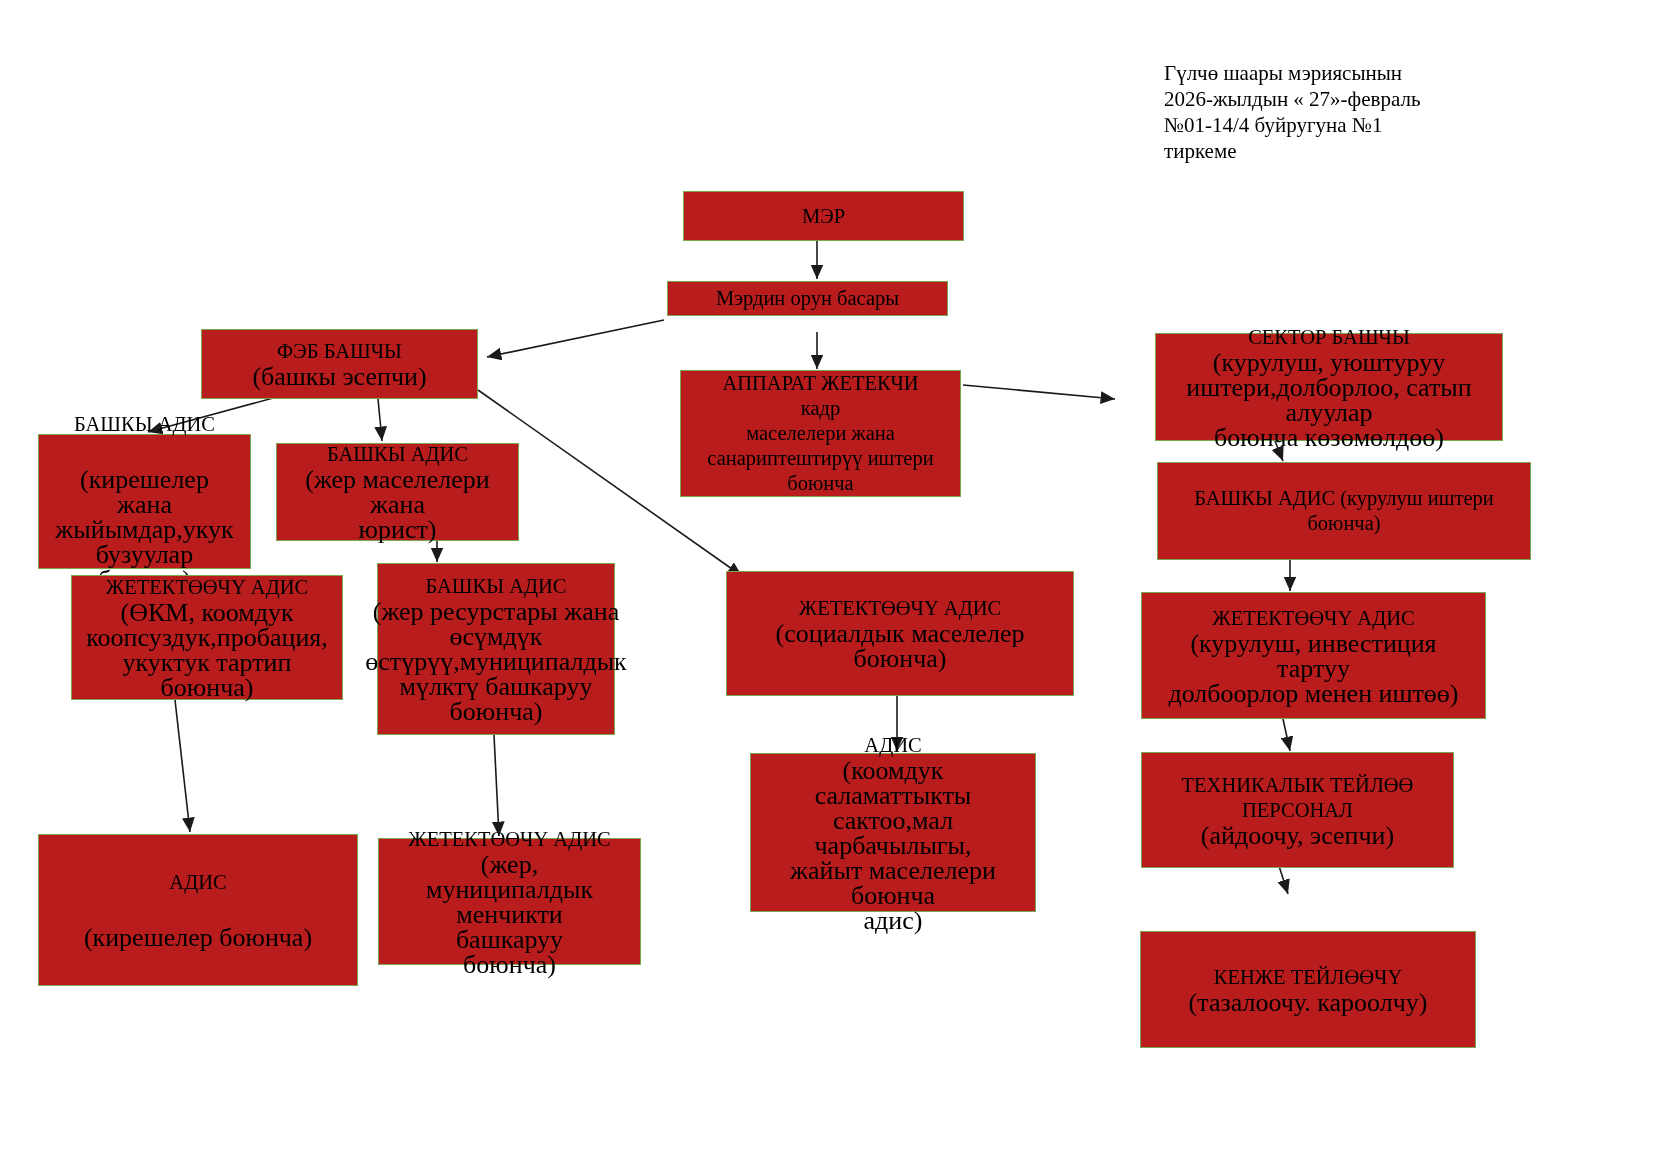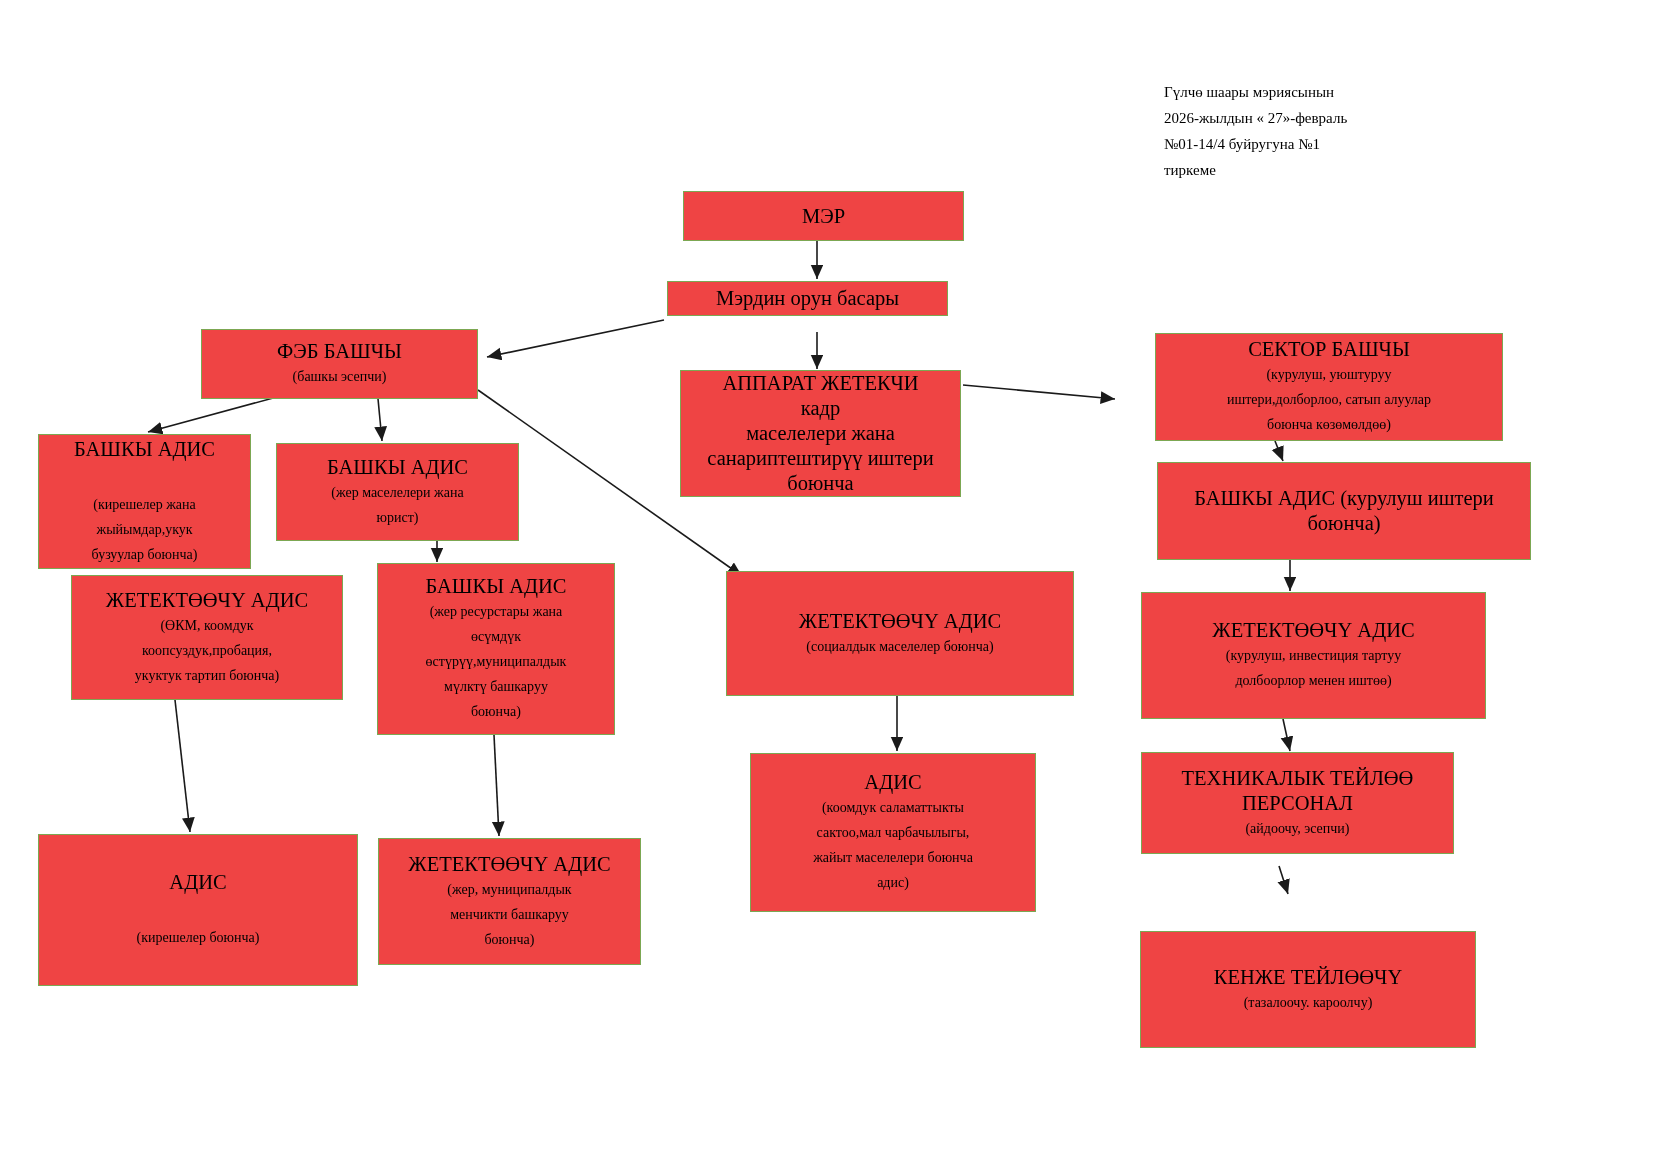--- a/index.html
+++ b/index.html
@@ -22,45 +22,44 @@
     left: 0; top: 0;
     width: 1677px;
     height: 1162px;
     pointer-events: none;
   }
   .header-note {
     position: absolute;
     left: 1164px;
     top: 60px;
     width: 300px;
-    font-size: 15px;
+    font-size: 21px;
     line-height: 26px;
     text-align: left;
     white-space: pre-line;
-    margin-top: 19px;
   }
   .node {
     position: absolute;
     border: 1.7px solid #7CA752;
-    background: #ef4444;
+    background: #b91c1c;
     display: flex;
     flex-direction: column;
     align-items: center;
     justify-content: center;
     text-align: center;
     padding: 4px 24px;
     z-index: 2;
   }
   .node .title {
     font-size: 20.5px;
     line-height: 25px;
     white-space: pre-line;
   }
   .node .sub {
-    font-size: 14px;
+    font-size: 26px;
     line-height: 25px;
     white-space: pre-line;
   }
   .node.gap .sub { margin-top: 30px; }
 </style>
 </head>
 <body>
 
 <div id="canvas">
 
@@ -174,21 +173,21 @@
     <div class="title">ЖЕТЕКТӨӨЧҮ АДИС</div>
     <div class="sub">(социалдык маселелер боюнча)</div>
   </div>
 
   <div class="node" style="left:1141px; top:592px; width:345px; height:127px;">
     <div class="title">ЖЕТЕКТӨӨЧҮ АДИС</div>
     <div class="sub">(курулуш, инвестиция тартуу
 долбоорлор менен иштөө)</div>
   </div>
 
-  <div class="node" style="left:1141px; top:752px; width:313px; height:102px;">
+  <div class="node" style="left:1141px; top:752px; width:313px; height:116px;">
     <div class="title">ТЕХНИКАЛЫК ТЕЙЛӨӨ
 ПЕРСОНАЛ</div>
     <div class="sub">(айдоочу, эсепчи)</div>
   </div>
 
   <div class="node" style="left:750px; top:753px; width:286px; height:159px;">
     <div class="title">АДИС</div>
     <div class="sub">(коомдук саламаттыкты
 сактоо,мал чарбачылыгы,
 жайыт маселелери боюнча

